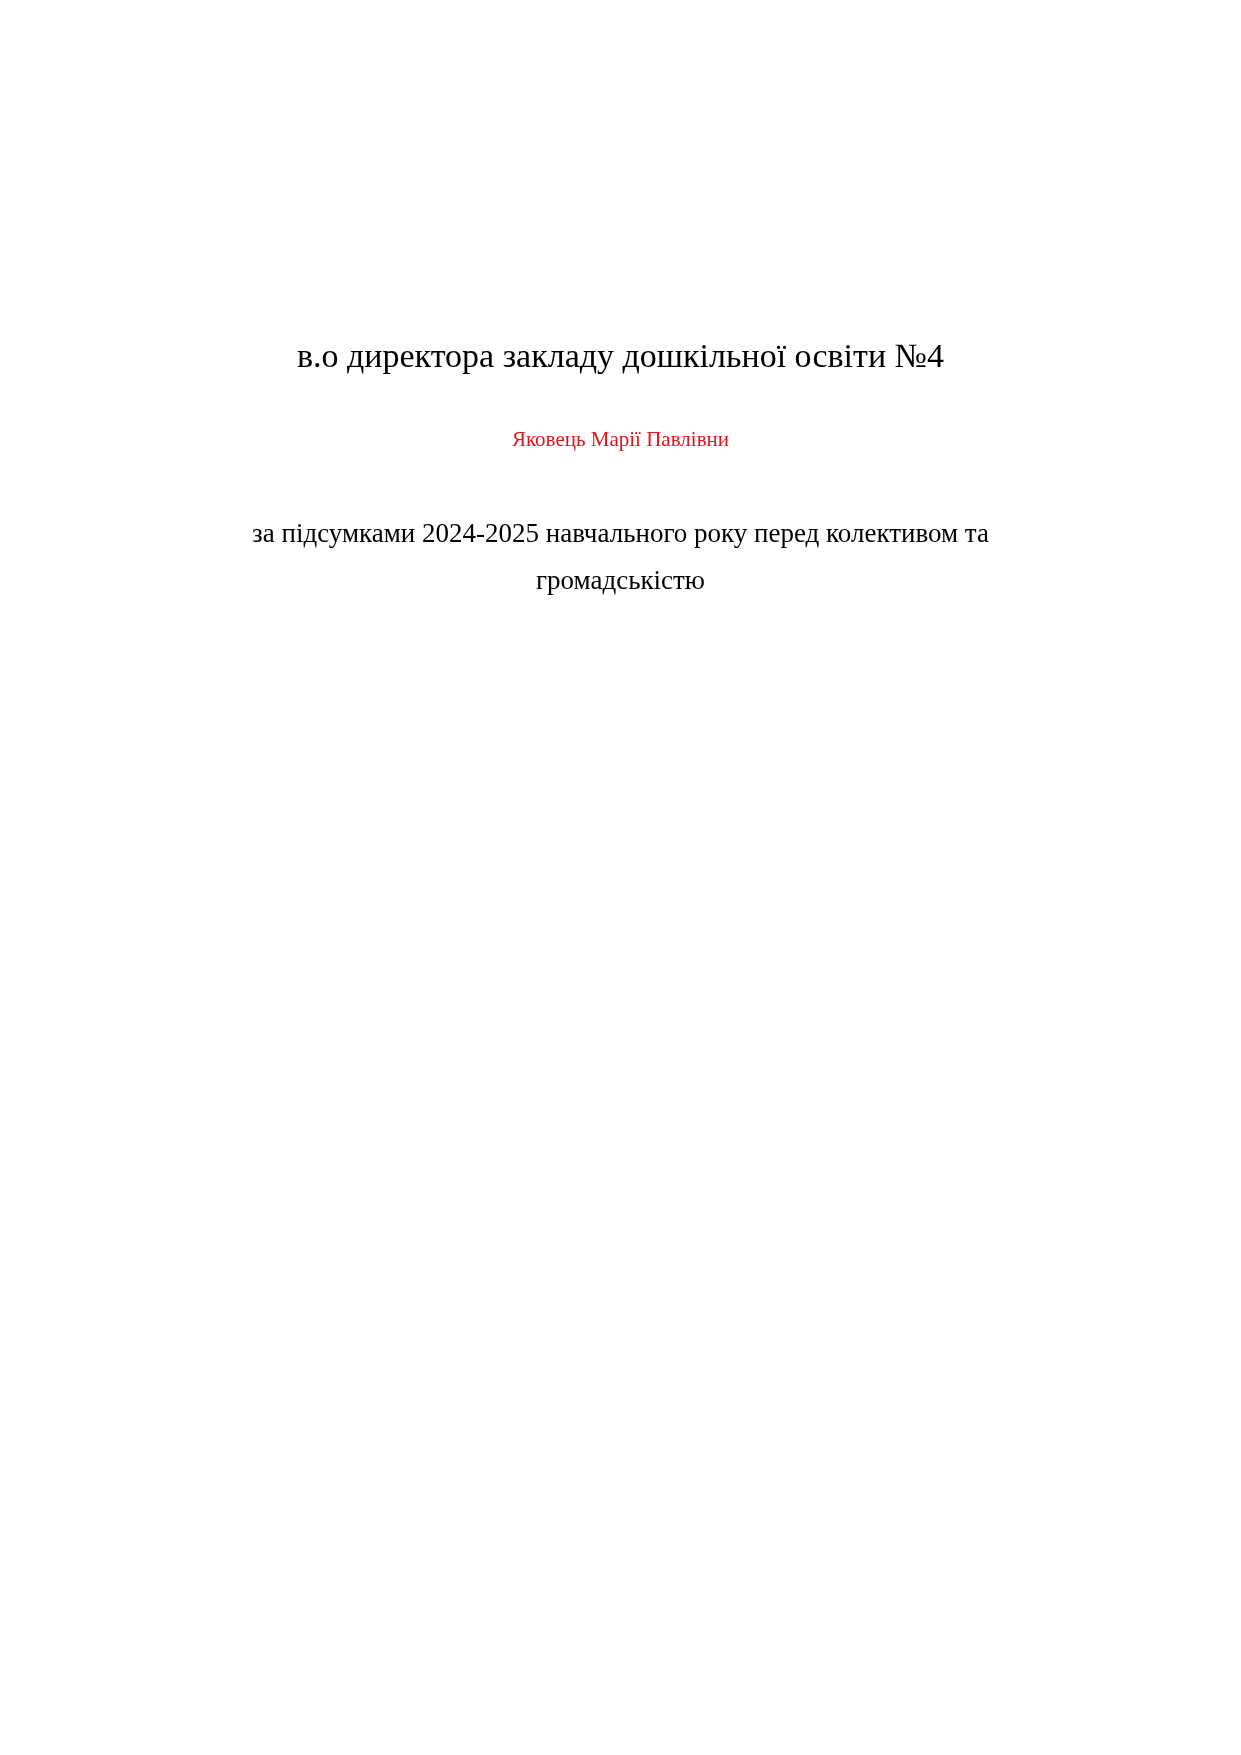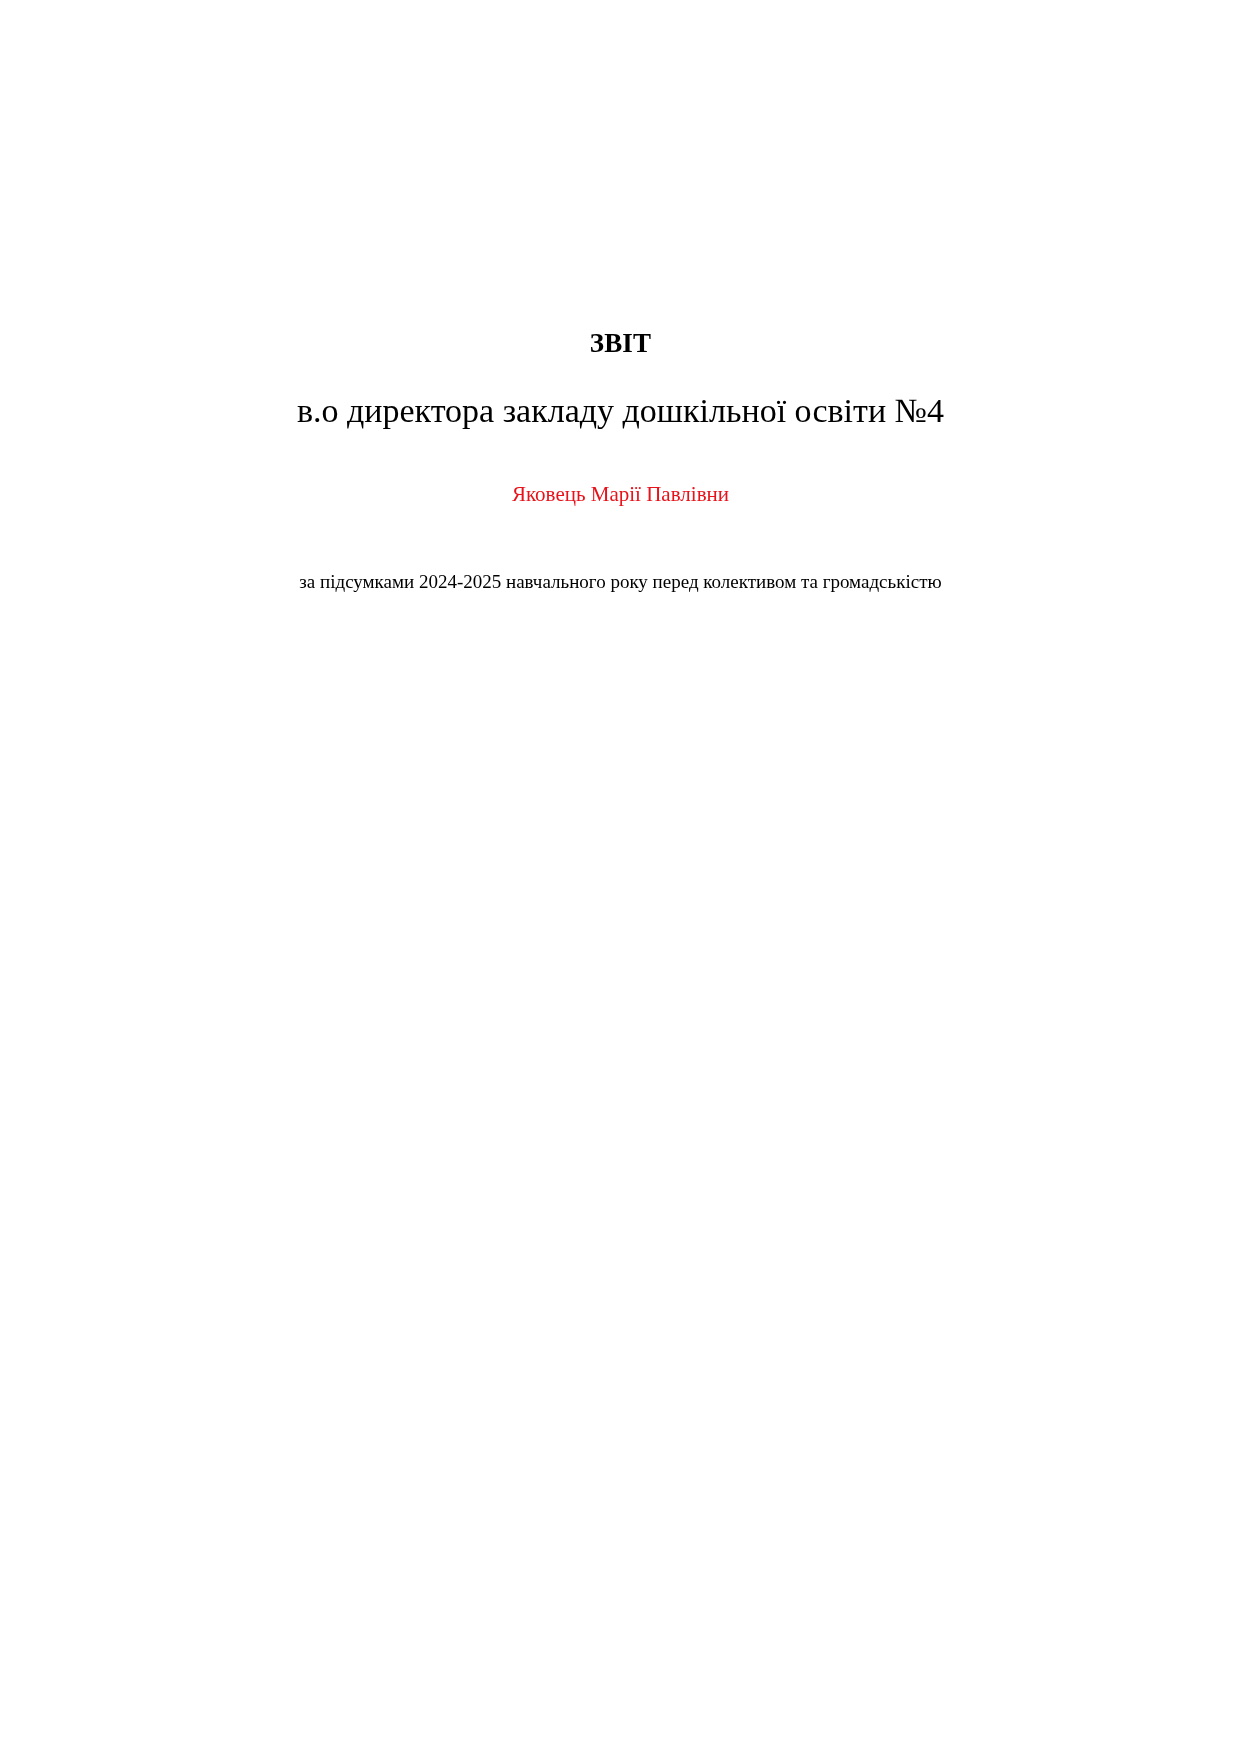--- a/index.html
+++ b/index.html
@@ -40,33 +40,32 @@
   }
   .spacer-sm { height: 44px; }
   .spacer-md { height: 58px; }
   .name {
     font-size: 21px;
     color: #e8121a;
     line-height: 1.2;
     margin: 0;
   }
   .summary {
-    font-size: 19px;
+    font-size: 27px;
     line-height: 1.75;
     margin: 0 auto;
     max-width: 820px;
   }
 </style>
 </head>
 <body>
 
 <div class="page">
   <div class="doc-body">
 
-    <h1 class="title">ЗВІТ</h1>
 
     <p class="subtitle-line">в.о директора  закладу дошкільної освіти №4</p>
 
 
 
     <div class="spacer-sm"></div>
 
     <p class="name" style="color: rgb(232, 18, 26);">Яковець Марії Павлівни</p>
 
     <div class="spacer-md"></div>

